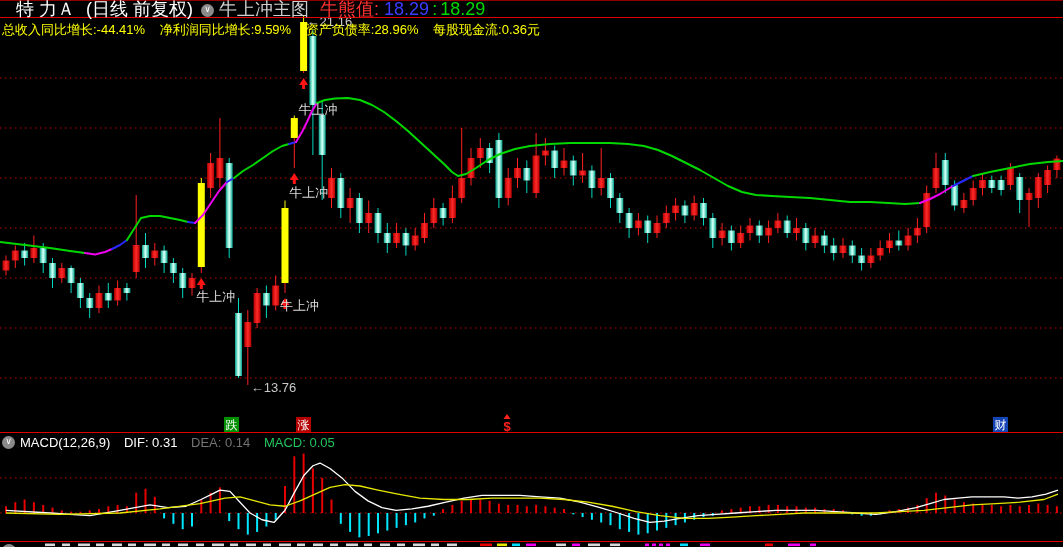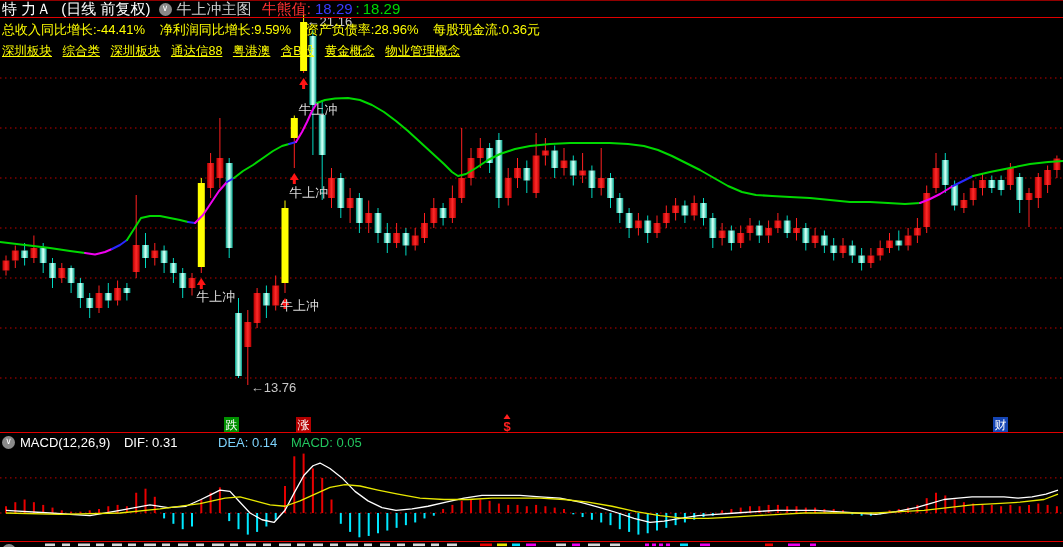--- a/index.html
+++ b/index.html
@@ -1,37 +1,37 @@
 <!DOCTYPE html>
 <html><head>
 <meta charset="utf-8">
 <style>
   html,body{margin:0;padding:0;background:#000;}
   #app{position:relative;width:1063px;height:547px;background:#000;overflow:hidden;
        font-family:"Liberation Sans","DejaVu Sans",sans-serif;}
   #chart{position:absolute;left:0;top:0;}
   .overlay{position:absolute;white-space:nowrap;z-index:5;}
-  .titlebar{left:2px;top:1px;height:16px;line-height:16px;font-size:15px;color:#fff;}
+  .titlebar{left:16px;top:1px;height:16px;line-height:16px;font-size:18px;color:#fff;}
   .titlebar .sp{margin-right:6px;}
   .t-ind{color:#cfcfcf;}
   .t-bblabel{color:#ff3232;}
   .t-v1{color:#3c3cff;}
   .t-sep{color:#00d800;margin:0 3px;}
   .t-v2{color:#00d800;}
   .cicon{display:inline-block;width:13px;height:13px;border-radius:50%;background:#8a8a8a;
          position:relative;vertical-align:-2px;margin:0 5px 0 2px;}
   .cicon::before{content:"∨";position:absolute;left:0;top:-1px;width:13px;height:13px;
          color:#fff;font-size:9px;line-height:13px;text-align:center;}
   .fundrow{left:2px;top:21px;font-size:13px;color:#ffff00;}
   .fundrow .sp{margin-right:11px;}
   .sectrow{left:2px;top:43px;font-size:12.5px;color:#ffff00;}
   .sectrow .lnk{margin-right:7px;text-decoration:underline;cursor:pointer;}
   .macdhdr{left:2px;top:435px;height:15px;line-height:15px;font-size:13px;color:#fff;}
   .macdhdr .sp{margin-right:10px;}
-  .m-dea{color:#7dd3fc;margin-left:27px;}
+  .m-dea{color:#737373;}
   .m-macd{color:#22c55e;}
 </style>
 </head>
 <body>
 
 <div id="app">
 
   <svg id="chart" width="1063" height="547">
       <defs>
         <linearGradient id="cyanG" x1="0" y1="0" x2="1" y2="0">
@@ -619,30 +619,20 @@
     <span class="t-v1">18.29</span><span class="t-sep">:</span><span class="t-v2">18.29</span>
   </div>
 
   <div class="overlay fundrow">
     <span class="sp">总收入同比增长:-44.41%</span>
     <span class="sp">净利润同比增长:9.59%</span>
     <span class="sp">资产负债率:28.96%</span>
     <span class="sp">每股现金流:0.36元</span>
   </div>
 
-  <div class="overlay sectrow">
-    <span class="lnk">深圳板块</span>
-    <span class="lnk">综合类</span>
-    <span class="lnk">深圳板块</span>
-    <span class="lnk">通达信88</span>
-    <span class="lnk">粤港澳</span>
-    <span class="lnk">含B股</span>
-    <span class="lnk">黄金概念</span>
-    <span class="lnk">物业管理概念</span>
-  </div>
 
   <div class="overlay macdhdr">
     <span class="cicon" style="margin-left:0;"></span><span class="sp">MACD(12,26,9)</span>
     <span class="sp">DIF: 0.31</span>
     <span class="sp m-dea">DEA: 0.14</span>
     <span class="sp m-macd">MACD: 0.05</span>
   </div>
 
 </div>
 

